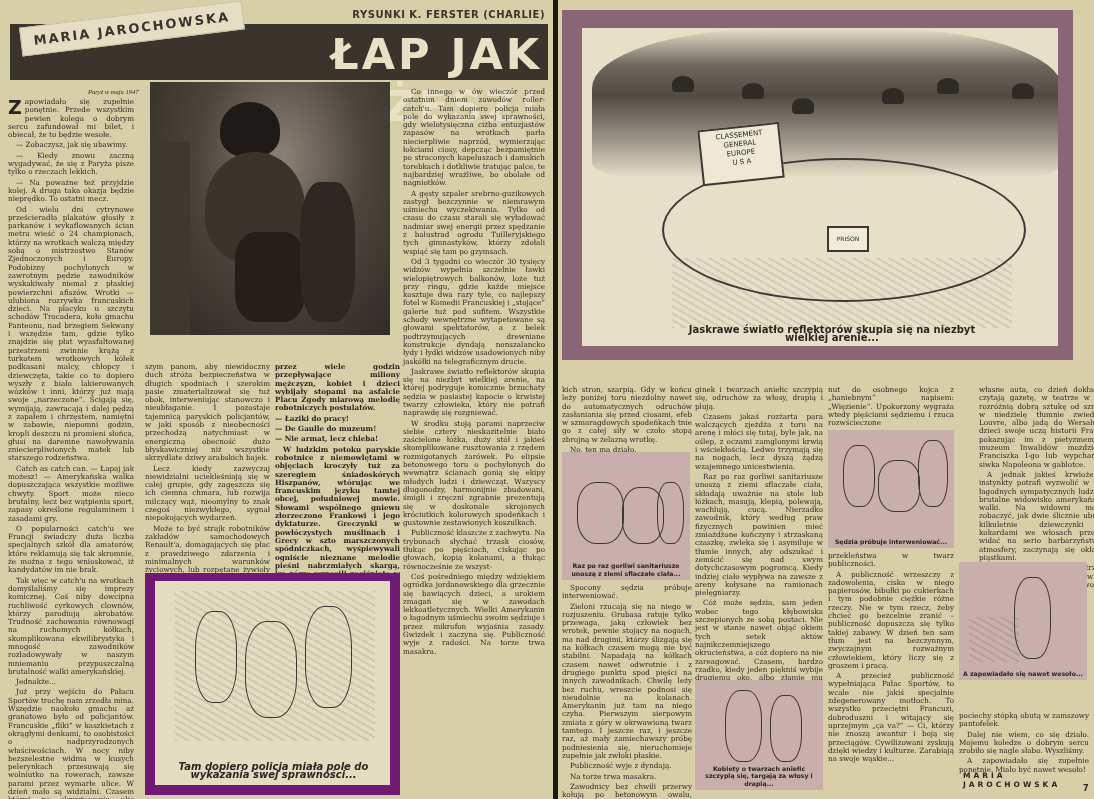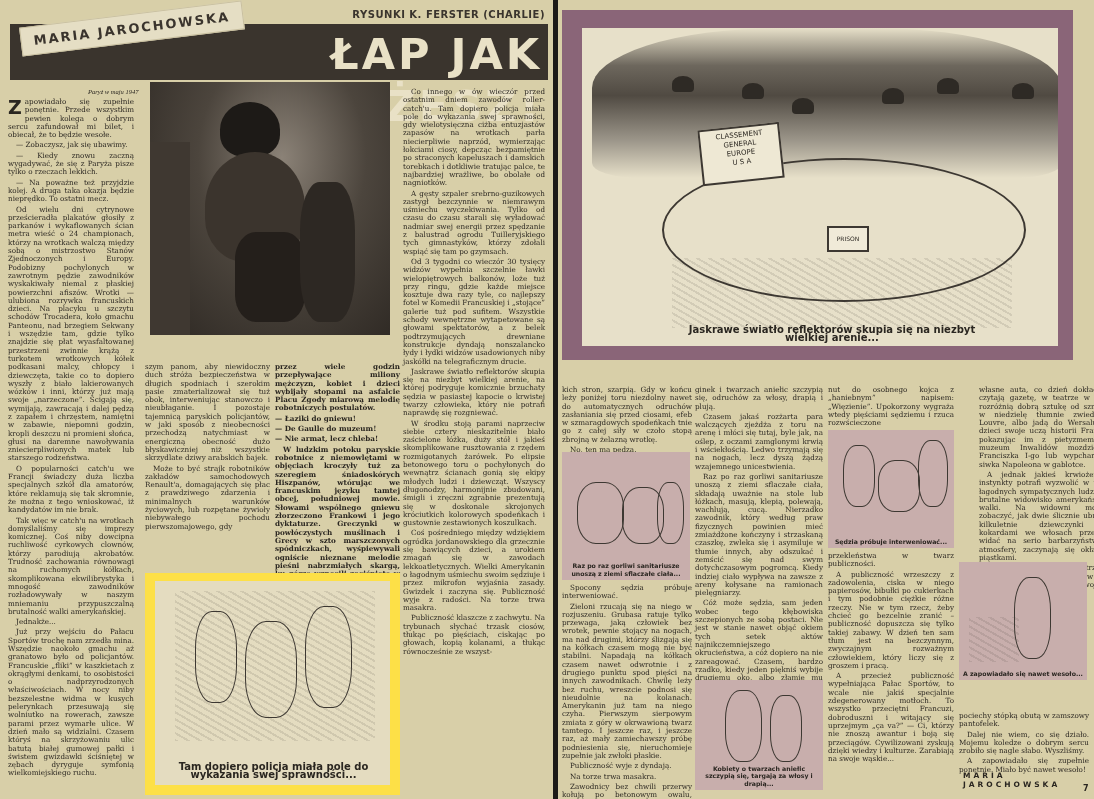--- a/index.html
+++ b/index.html
@@ -14,21 +14,21 @@
   .header-band{position:absolute;left:10px;top:24px;width:538px;height:56px;background:#3a342d;}
   .title{position:absolute;left:140px;top:28px;width:408px;height:52px;color:#e9e1c6;font-family:"DejaVu Sans",sans-serif;font-weight:bold;font-size:43px;letter-spacing:3px;line-height:52px;text-align:right;padding-right:6px;box-sizing:border-box;}
   .author-tag{position:absolute;left:20px;top:14px;background:#e5dec4;color:#3a342d;font-family:"DejaVu Sans",sans-serif;font-weight:bold;font-size:13px;letter-spacing:2px;padding:6px 12px;transform:rotate(-7deg);border:1px solid #c8bf9f;}
   .credit{position:absolute;right:8px;top:9px;font-family:"DejaVu Sans",sans-serif;font-weight:bold;font-size:10px;color:#3a342d;letter-spacing:.5px;}
   .dateline{position:absolute;left:88px;top:88px;font-size:6.5px;font-style:italic;color:#2a2620;font-family:Liberation Serif, serif;}
   .dropcap{float:left;font-family:"DejaVu Sans",sans-serif;font-weight:bold;font-size:19px;line-height:16px;margin:1px 3px 0 0;}
   .photo{position:absolute;background:#5a5249;overflow:hidden;}
   .photo .bg1{position:absolute;left:0;top:0;right:0;bottom:0;background:radial-gradient(ellipse at 55% 30%,#8b8277 0%,#4c453d 45%,#2b2621 100%);}
   .photo .figure{position:absolute;border-radius:50% 50% 40% 40%;background:#1d1a17;}
   .caption{position:absolute;font-family:"DejaVu Sans",sans-serif;font-weight:bold;font-size:10px;line-height:8px;color:#2a2620;}
-  .framed{position:absolute;background:#fde047;}
+  .framed{position:absolute;background:#701a75;font-style:italic;}
   .framed .inner{position:absolute;left:10px;top:8px;right:10px;bottom:10px;background:#e4dcc0;}
   .sketch{position:absolute;background:repeating-linear-gradient(30deg,rgba(60,55,48,.12) 0 2px,transparent 2px 6px);}
   .arena-frame{position:absolute;left:4px;top:10px;width:511px;height:350px;background:#8a6578;}
   .arena-inner{position:absolute;left:20px;top:18px;width:476px;height:318px;background:#e7e0c9;overflow:hidden;}
   .arena-dark{position:absolute;left:10px;top:0;width:470px;height:150px;background:linear-gradient(180deg,#e7e0c9 0%,#6d675d 25%,#504a42 45%,#9c968a 75%,#e7e0c9 100%);border-radius:40% 40% 10% 10%;}
   .lamp{position:absolute;width:22px;height:16px;background:#2e2a25;border-radius:50% 50% 4px 4px;}
   .ring{position:absolute;left:80px;top:130px;width:360px;height:140px;border:2px solid #3d3832;border-radius:50%;}
   .sign-board{position:absolute;left:118px;top:98px;width:82px;height:56px;background:#eee8d4;border:2px solid #3d3832;transform:rotate(-6deg);font-family:"DejaVu Sans",sans-serif;font-size:7px;line-height:9px;text-align:center;color:#2a2620;padding-top:3px;box-sizing:border-box;}
   .prison-box{position:absolute;left:245px;top:198px;width:38px;height:22px;background:#f0ead8;border:2px solid #3d3832;font-family:"DejaVu Sans",sans-serif;font-size:6px;line-height:22px;text-align:center;color:#2a2620;}
   .pink-box{position:absolute;background:#c8aeac;overflow:hidden;}
@@ -49,56 +49,58 @@
   <div class="author-tag">MARIA JAROCHOWSKA</div>
 
   <div class="dateline">Paryż w maju 1947</div>
 
   <div class="txt" style="left:8px;top:98px;width:126px;height:700px;">
     <p class="noind"><span class="dropcap">Z</span><span>apowiadało się zupełnie ponętnie. Przede wszystkim pewien kolega o dobrym sercu zafundował mi bilet, i obiecał, że to będzie wesołe.</span></p>
     <p>— Zobaczysz, jak się ubawimy.</p>
     <p>— Kiedy znowu zaczną wygadywać, że się z Paryża pisze tylko o rzeczach lekkich.</p>
     <p>— Na poważne też przyjdzie kolej. A druga taka okazja będzie nieprędko. To ostatni mecz.</p>
     <p>Od wielu dni cytrynowe prześcieradła plakatów głosiły z parkanów i wykaflowanych ścian metra wieść o 24 championach, którzy na wrotkach walczą między sobą o mistrzostwo Stanów Zjednoczonych i Europy. Podobizny pochylonych w zawrotnym pędzie zawodników wyskakiwały niemal z płaskiej powierzchni afiszów. Wrotki — ulubiona rozrywka francuskich dzieci. Na placyku u szczytu schodów Trocadera, koło gmachu Panteonu, nad brzegiem Sekwany i wszędzie tam, gdzie tylko znajdzie się płat wyasfaltowanej przestrzeni zwinnie krążą z turkotem wrotkowych kółek podkasani malcy, chłopcy i dziewczęta, takie co to dopiero wyszły z biało lakierowanych wózków i inni, którzy już mają swoje „narzeczone”. Ścigają się, wymijają, zawracają i dalej pędzą z zapałem i chrzęstem, namiętni w zabawie, niepomni godzin, kropli deszczu ni promieni słońca, głusi na daremne nawoływania zniecierpliwionych matek lub starszego rodzeństwa.</p>
+    <p>Catch as catch can. — Łapaj jak możesz! — Amerykańska walka dopuszczająca wszystkie możliwe chwyty. Sport może nieco brutalny, lecz bez wątpienia sport, zapasy określone regulaminem i zasadami gry.</p>
     <p>O popularności catch'u we Francji świadczy duża liczba specjalnych szkół dla amatorów, które reklamują się tak skromnie, że można z tego wnioskować, iż kandydatów im nie brak.</p>
     <p>Tak więc w catch'u na wrotkach domyślaliśmy się imprezy komicznej. Coś niby dowcipna ruchliwość cyrkowych clownów, którzy parodiują akrobatów. Trudność zachowania równowagi na ruchomych kółkach, skomplikowana ekwilibrystyka i mnogość zawodników rozładowywały w naszym mniemaniu przypuszczalną brutalność walki amerykańskiej.</p>
     <p>Jednakże...</p>
     <p>Już przy wejściu do Pałacu Sportów trochę nam zrzedła mina. Wszędzie naokoło gmachu aż granatowo było od policjantów. Francuskie „fliki” w kaszkietach z okrągłymi denkami, to osobistości o nadprzyrodzonych właściwościach. W nocy niby bezszelestne widma w kusych pelerynkach przesuwają się wolniutko na rowerach, zawsze parami przez wymarłe ulice. W dzień mało są widzialni. Czasem któryś na skrzyżowaniu ulic batutą białej gumowej pałki i świstem gwizdawki ściśniętej w zębach dyryguje symfonią wielkomiejskiego ruchu.</p>
 
   </div>
 
   <div class="photo" style="left:150px;top:82px;width:240px;height:253px;">
     <div class="bg1"></div>
     <div class="figure" style="left:70px;top:20px;width:60px;height:55px;"></div>
     <div class="figure" style="left:55px;top:70px;width:100px;height:110px;background:#3b342d;"></div>
     <div class="figure" style="left:85px;top:150px;width:70px;height:90px;background:#241f1b;border-radius:30%;"></div>
     <div class="figure" style="left:150px;top:100px;width:55px;height:140px;background:#2d2823;border-radius:35%;"></div>
     <div style="position:absolute;left:0;top:60px;width:40px;height:193px;background:#3f3831;"></div>
   </div>
 
   <div class="txt" style="left:145px;top:363px;width:125px;height:207px;">
     <p class="noind">szym panom, aby niewidoczny duch stróża bezpieczeństwa w długich spodniach i szerokim pasie zmaterializował się tuż obok, interweniując stanowczo i nieubłaganie. I pozostaje tajemnicą paryskich policjantów, w jaki sposób z nieobecności przechodzą natychmiast w energiczną obecność dużo błyskawiczniej niż wszystkie skrzydlate dziwy arabskich bajek.</p>
+    <p>Lecz kiedy zazwyczaj niewidzialni uciekleśniają się w całej grupie, gdy zagęszcza się ich ciemna chmara, lub rozwija milczący wąż, nieomylny to znak czegoś niezwykłego, sygnał niepokojących wydarzeń.</p>
     <p>Może to być strajk robotników zakładów samochodowych Renault'a, domagających się płac z prawdziwego zdarzenia i minimalnych warunków życiowych, lub rozpętane żywioły niebywałego pochodu pierwszomajowego, gdy</p>
   </div>
   <div class="txt" style="left:275px;top:363px;width:125px;height:207px;font-weight:bold;">
     <p class="noind">przez wiele godzin przepływające miliony mężczyzn, kobiet i dzieci wybijały stopami na asfalcie Placu Zgody miarową melodię robotniczych postulatów.</p>
-    <p class="noind">— Łaziki do gniewu!</p>
+    <p class="noind">— Łaziki do pracy!</p>
     <p class="noind">— De Gaulle do muzeum!</p>
     <p class="noind">— Nie armat, lecz chleba!</p>
     <p>W ludzkim potoku paryskie robotnice z niemowlętami w objęciach kroczyły tuż za szeregiem śniadoskórych Hiszpanów, wtórując we francuskim języku tamtej obcej, południowej mowie. Słowami wspólnego gniewu złorzeczono Frankowi i jego dyktaturze. Greczynki w powłóczystych muślinach i Grecy w szto marszczonych spódniczkach, wyśpiewywali ogniście nieznane melodie pieśni nabrzmiałych skargą, ku górze wznosili zaciśnięte w kułak dłonie, niby niema groźba dla ciemięzców w dalekich Atenach.</p>
   </div>
 
   <div class="txt" style="left:403px;top:88px;width:142px;height:711px;">
     <p>Co innego w ów wieczór przed ostatnim dniem zawodów roller-catch'u. Tam dopiero policja miała pole do wykazania swej sprawności, gdy wielotysięczna ciżba entuzjastów zapasów na wrotkach parła niecierpliwie naprzód, wymierzając łokciami ciosy, depcząc bezpamiętnie po straconych kapeluszach i damskich torebkach i dotkliwie tratując palce, te najbardziej wrażliwe, bo obolałe od nagniotków.</p>
     <p>A gęsty szpaler srebrno-guzikowych zastygł bezczynnie w niemrawym uśmiechu wyczekiwania. Tylko od czasu do czasu starali się wyładować nadmiar swej energii przez spędzanie z balustrad ogrodu Tuilleryjskiego tych gimnastyków, którzy zdołali wspiąć się tam po gzymsach.</p>
     <p>Od 3 tygodni co wieczór 30 tysięcy widzów wypełnia szczelnie ławki wielopiętrowych balkonów, loże tuż przy ringu, gdzie każde miejsce kosztuje dwa razy tyle, co najlepszy fotel w Komedii Francuskiej i „stojące” galerie tuż pod sufitem. Wszystkie schody wewnętrzne wytapetowane są głowami spektatorów, a z belek podtrzymujących drewniane konstrukcje dyndają nonszalancko łydy i łydki widzów usadowionych niby jaskółki na telegraficznym drucie.</p>
     <p>Jaskrawe światło reflektorów skupia się na niezbyt wielkiej arenie, na której podryguje komicznie brzuchaty sędzia w pasiastej kapocie o krwistej twarzy człowieka, który nie potrafi naprawdę się rozgniewać.</p>
     <p>W środku stoją parami naprzeciw siebie cztery nieskazitelnie biało zaścielone łóżka, duży stół i jakieś skomplikowane rusztowania z rzędem rozmigotanych żarówek. Po elipsie betonowego toru o pochyłonych do wewnątrz ścianach gonią się ekipy młodych ludzi i dziewcząt. Wszyscy długonodzy, harmonijnie zbudowani, śmigli i zręczni zgrabnie prezentują się w doskonale skrojonych króciutkich kolorowych spodeńkach i gustownie zestawionych koszulkach.</p>
+    <p>Publiczność klaszcze z zachwytu. Na trybunach słychać trzask ciosów, tłukąc po pięściach, ciskając po głowach, kopią kolanami, a tłukąc równocześnie ze wszyst-</p>
     <p>Coś pośredniego między wdziękiem ogródka jordanowskiego dla grzecznie się bawiących dzieci, a urokiem zmagań się w zawodach lekkoatletycznych. Wielki Amerykanin o łagodnym uśmiechu swoim sędziuje i przez mikrofon wyjaśnia zasady. Gwizdek i zaczyna się. Publiczność wyje z radości. Na torze trwa masakra.</p>
-    <p>Publiczność klaszcze z zachwytu. Na trybunach słychać trzask ciosów, tłukąc po pięściach, ciskając po głowach, kopią kolanami, a tłukąc równocześnie ze wszyst-</p>
   </div>
 
   <div class="framed" style="left:145px;top:573px;width:255px;height:222px;">
     <div class="inner">
       <div class="sketch" style="left:20px;top:10px;width:200px;height:150px;"></div>
       <div class="doodle" style="left:40px;top:30px;width:40px;height:90px;"></div>
       <div class="doodle" style="left:90px;top:40px;width:50px;height:95px;"></div>
       <div class="doodle" style="left:150px;top:25px;width:45px;height:100px;"></div>
       <div class="caption" style="left:6px;bottom:6px;width:225px;text-align:center;">Tam dopiero policja miała pole do wykazania swej sprawności...</div>
     </div>
@@ -122,21 +124,21 @@
       <div>EUROPE</div>
       <div>U S A</div>
     </div>
     <div class="prison-box">PRISON</div>
     <div class="sketch" style="left:90px;top:230px;width:340px;height:70px;"></div>
     <div class="caption" style="left:100px;top:298px;width:300px;text-align:center;">Jaskrawe światło reflektorów skupia się na niezbyt wielkiej arenie...</div>
   </div>
 
   <div class="txt" style="left:4px;top:386px;width:130px;height:410px;">
     <p class="noind">kich stron, szarpią. Gdy w końcu leży poniżej toru niezdolny nawet do automatycznych odruchów zasłaniania się przed ciosami, efeb w szmaragdowych spodeńkach tnie go z całej siły w czoło stopą zbrojną w żelazną wrotkę.</p>
-    <p>No, ten ma pędzą.</p>
+    <p>No, ten ma działo.</p>
     <p>Publiczność ryczy z uciechy.</p>
   </div>
   <div class="pink-box" style="left:4px;top:452px;width:128px;height:128px;">
     <div class="doodle" style="left:15px;top:30px;width:45px;height:60px;"></div>
     <div class="doodle" style="left:60px;top:35px;width:40px;height:55px;"></div>
     <div class="doodle" style="left:95px;top:30px;width:25px;height:60px;"></div>
     <div class="cap">Raz po raz gorliwi sanitariusze unoszą z ziemi sflaczałe ciała...</div>
   </div>
   <div class="txt" style="left:4px;top:584px;width:130px;height:212px;">
     <p>Spocony sędzia próbuje interweniować.</p>

